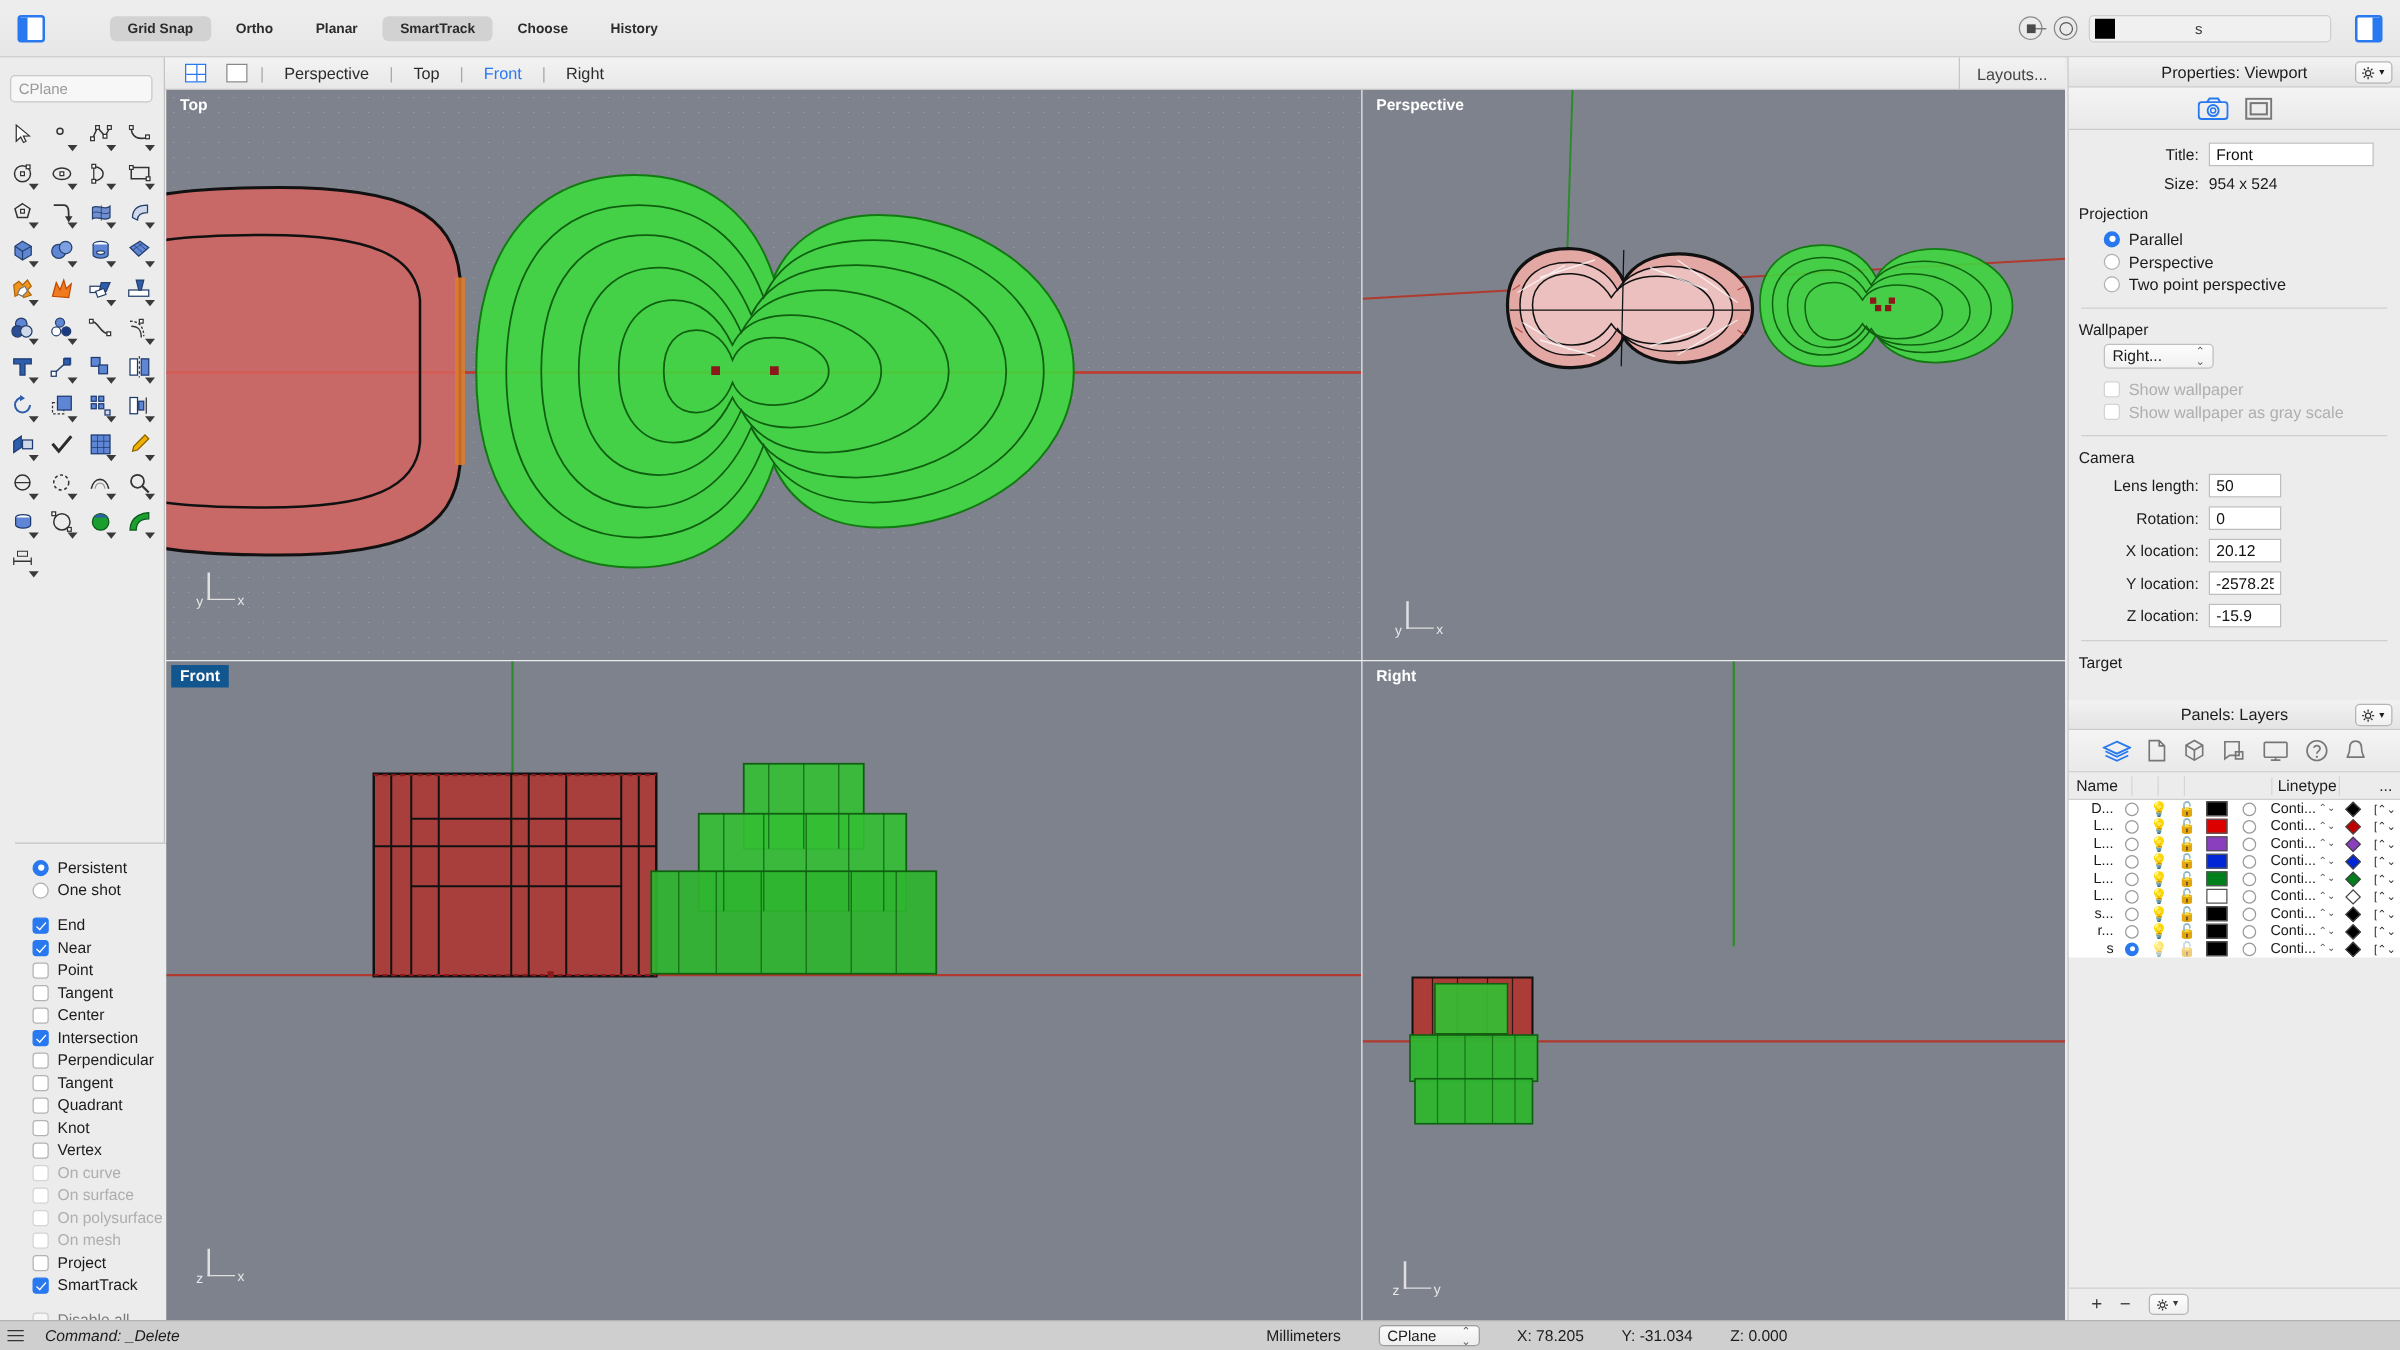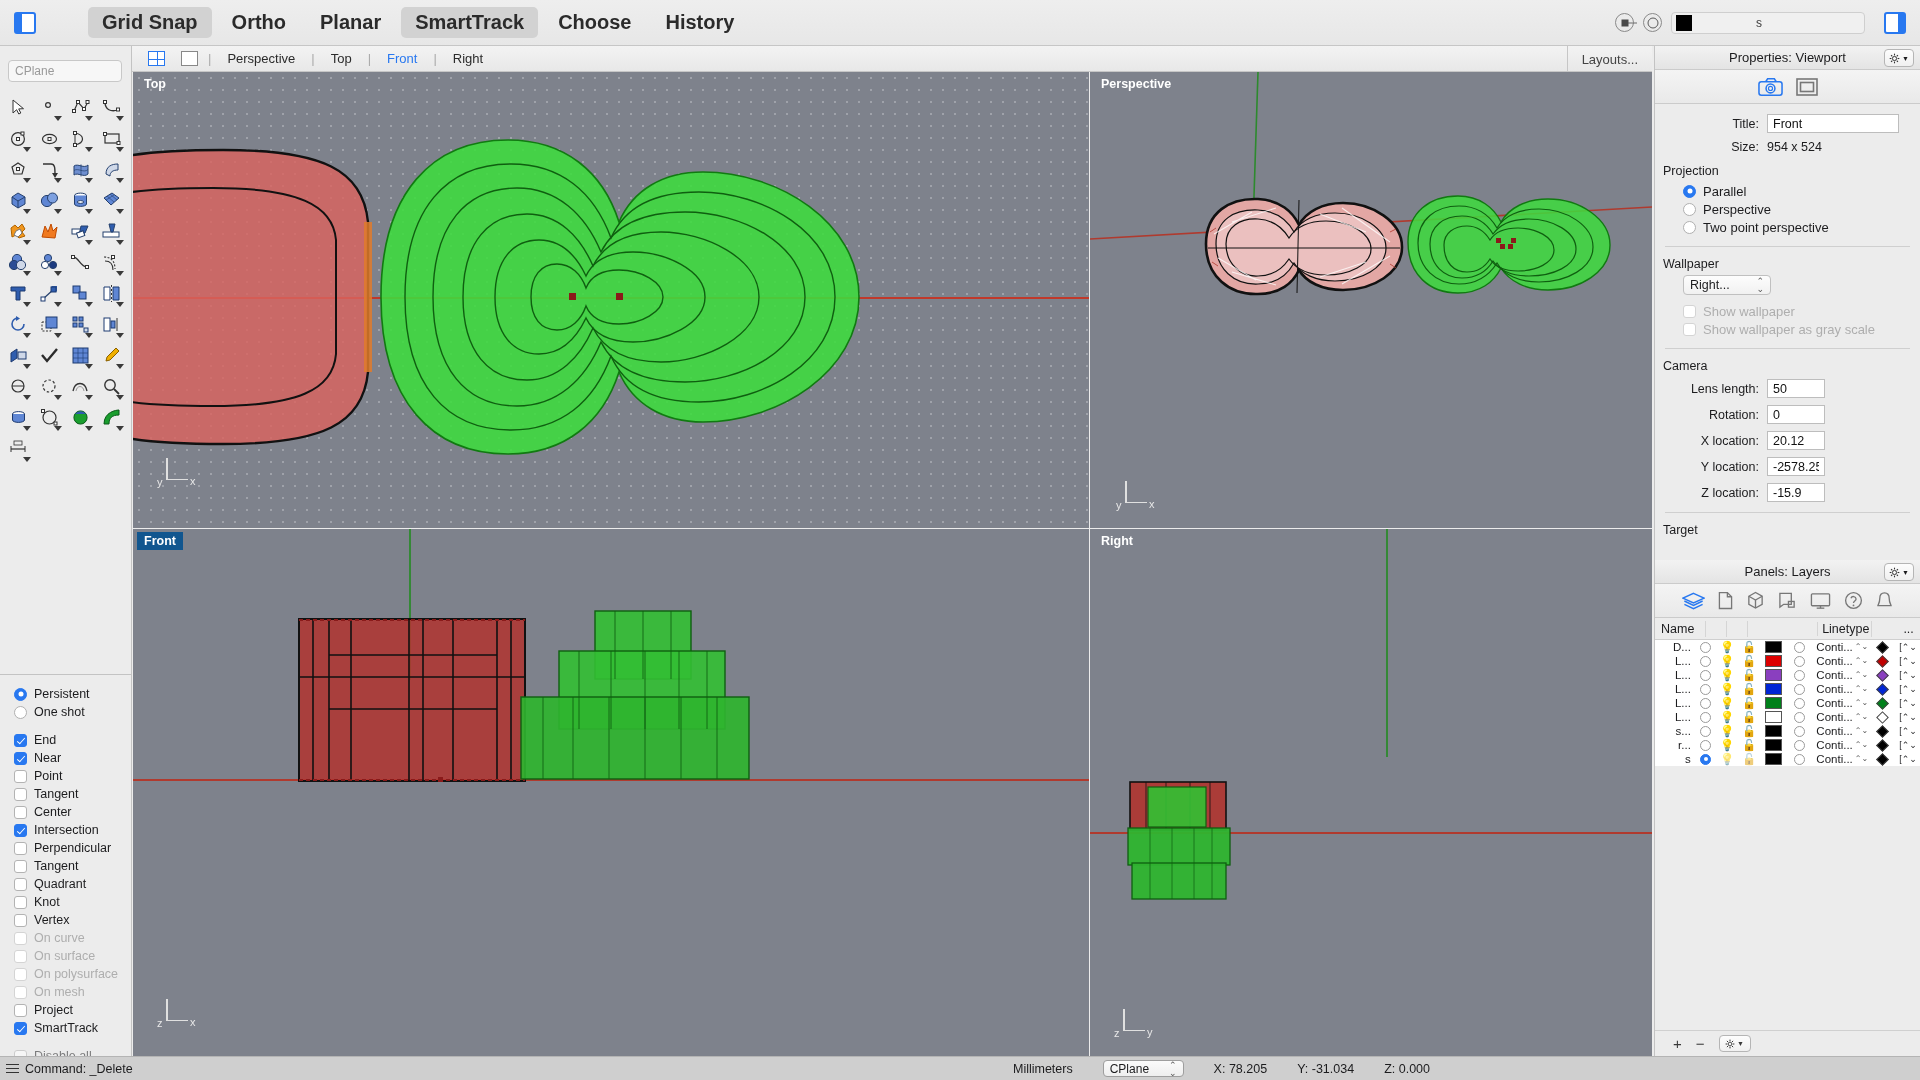--- a/index.html
+++ b/index.html
@@ -24,21 +24,21 @@
     width: 22px; height: 22px; margin-left: 14px;
     border: 2px solid #2878f0; border-radius: 3px;
     background: #fff; position: relative;
   }
   .panel-toggle::after {
     content: ""; position: absolute; left: 0; top: 0; bottom: 0; width: 6px;
     background: #2878f0;
   }
   .modebar { display: flex; align-items: center; margin-left: 52px; gap: 6px; }
   .modebtn {
-    font-size: 20px; font-weight: bold; color: #2b2b2b;
+    font-size: 11px; font-weight: bold; color: #2b2b2b;
     padding: 4px 14px; border-radius: 5px; background: transparent;
     white-space: nowrap;
   }
   .modebtn.on { background: #d2d2d2; }
   .topright { position: absolute; right: 14px; display: flex; align-items: center; gap: 9px; }
   .circ-icon {
     width: 19px; height: 19px; border-radius: 50%;
     border: 1px solid #8a8a8a; position: relative;
   }
   .circ-icon.target::after {
@@ -120,21 +120,21 @@
   }
   .tool-cell svg { display: block; }
   .tool-cell .flyout {
     position: absolute; right: 3px; bottom: 2px;
     width: 0; height: 0; border-left: 4px solid transparent;
     border-right: 4px solid transparent; border-top: 5px solid #3a3a3a;
   }
 
   
   .osnap {
-    position: absolute; left: 0; top: 674px; width: 132px; height: 382px;
+    position: absolute; left: 12px; top: 674px; width: 132px; height: 382px;
     background: #ececec; border-right: 1px solid #c3c3c3; border-top: 1px solid #c3c3c3;
     padding: 10px 0 0 14px; font-size: 12.5px;
   }
   .osrow { display: flex; align-items: center; height: 18px; gap: 7px; }
   .osrow.gap { margin-top: 10px; }
   .radio {
     width: 13px; height: 13px; border-radius: 50%;
     border: 1px solid #b0b0b0; background: #fff; flex: none; position: relative;
   }
   .radio.on { background: #2878f0; border-color: #2878f0; }
@@ -261,21 +261,21 @@
   }
 
   
   .statusbar {
     position: absolute; left: 0; bottom: 0; width: 1920px; height: 24px;
     background: #cfcfcf; border-top: 1px solid #b4b4b4;
     display: flex; align-items: center; font-size: 12.5px; color: #1c1c1e;
   }
   .hamburger { margin-left: 6px; display: inline-block; }
   .hamburger span { display:block; width: 13px; height: 1.6px; background:#333; margin: 2.4px 0; }
-  .sb-cmd { margin-left: 6px; }
+  .sb-cmd { margin-left: 17px; font-style: italic; }
   .sb-right { position: absolute; right: 0; display: flex; align-items: center; gap: 30px; padding-right: 490px; }
   .cplane-sel {
     height: 17px; border: 1px solid #9e9e9e; border-radius: 4px;
     background: linear-gradient(#fbfbfb,#eee);
     display:flex; align-items:center; padding: 0 6px; gap: 14px; font-size: 12px;
   }
 </style>
 </head>
 <body>
 

